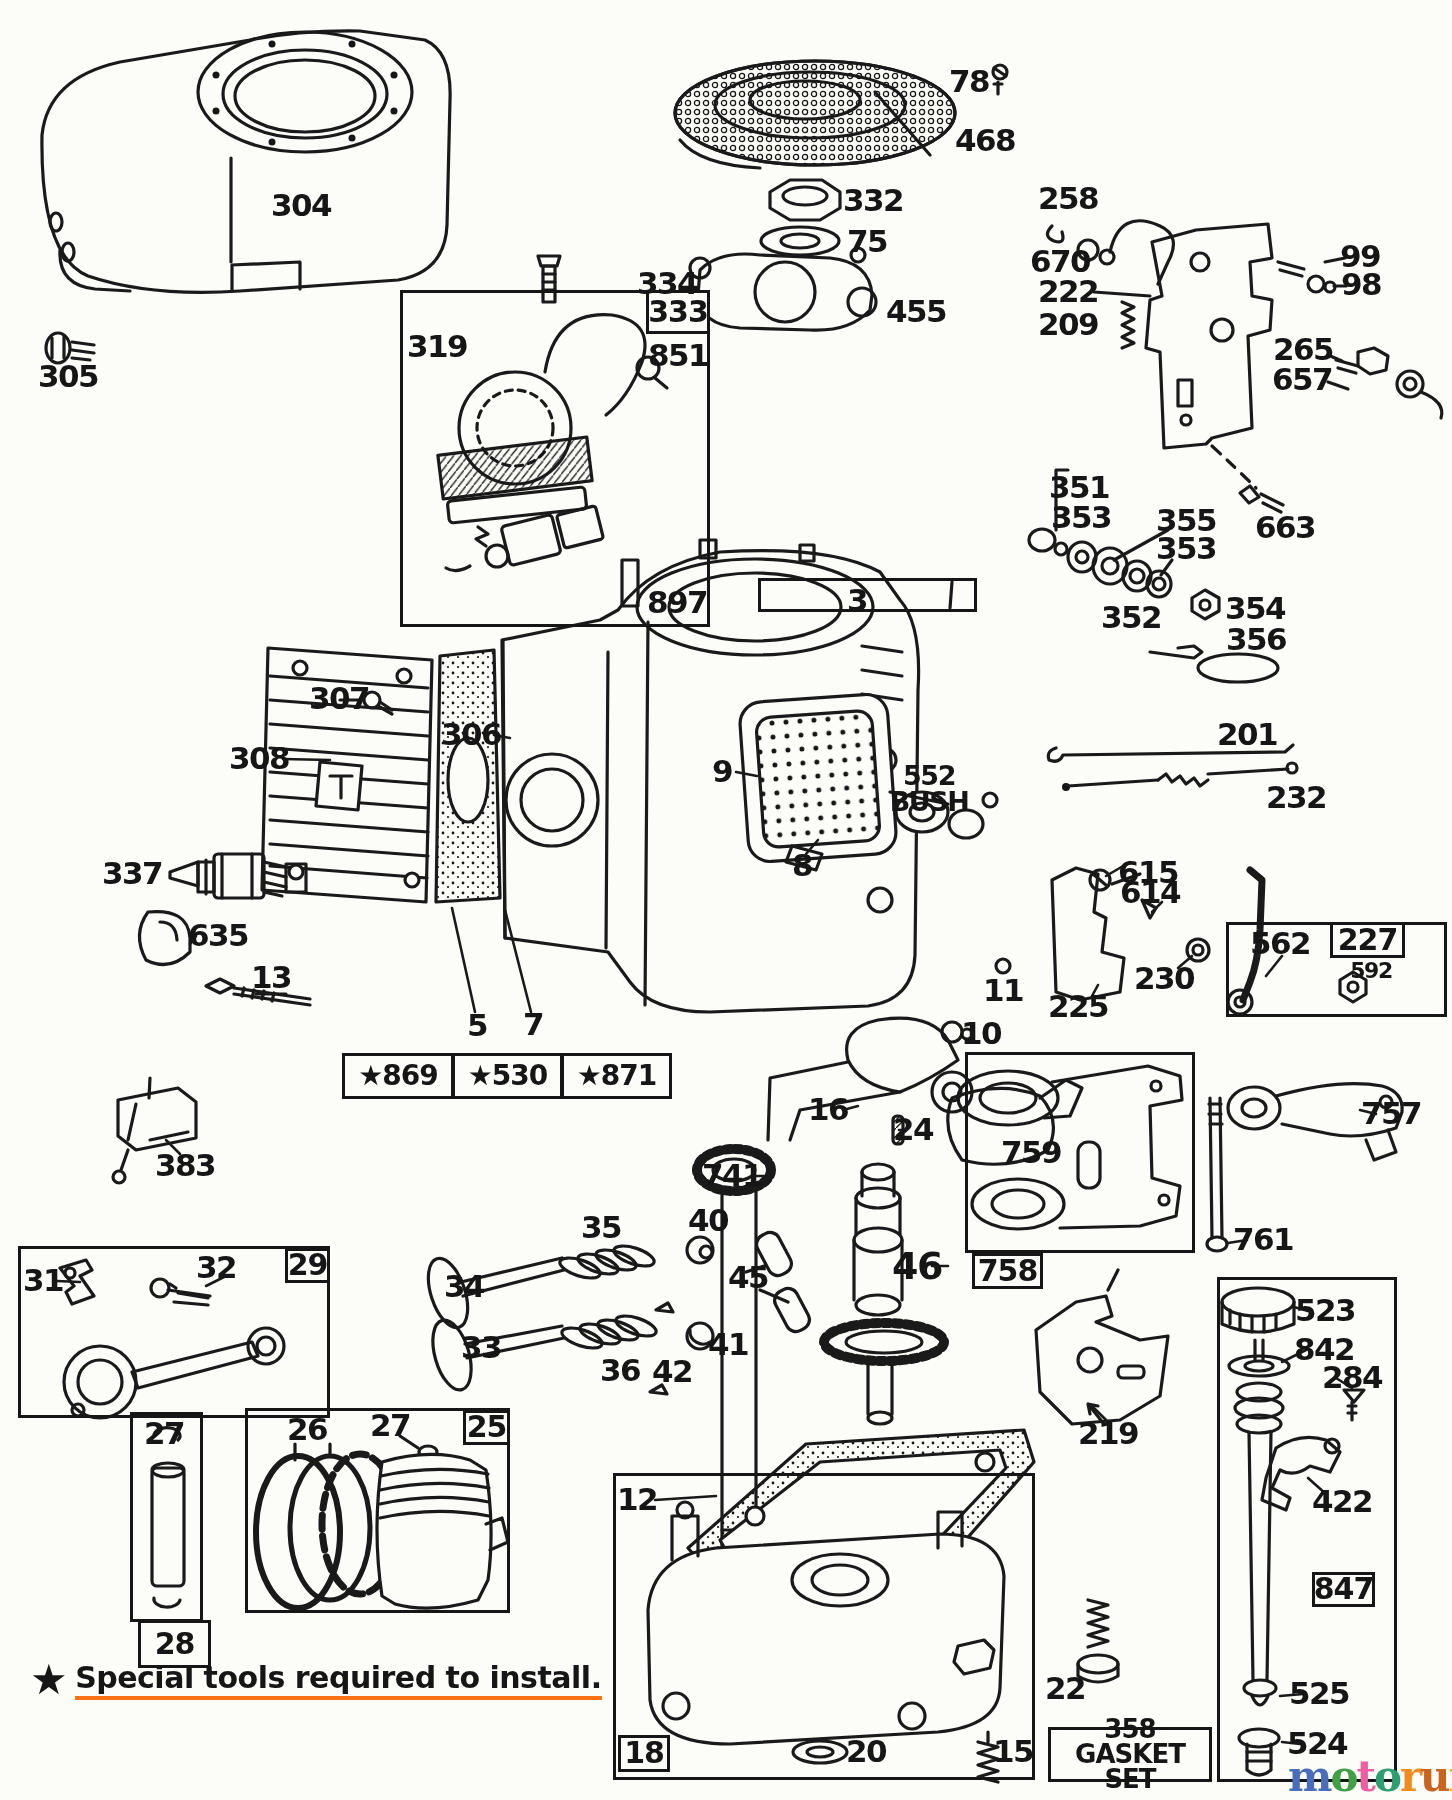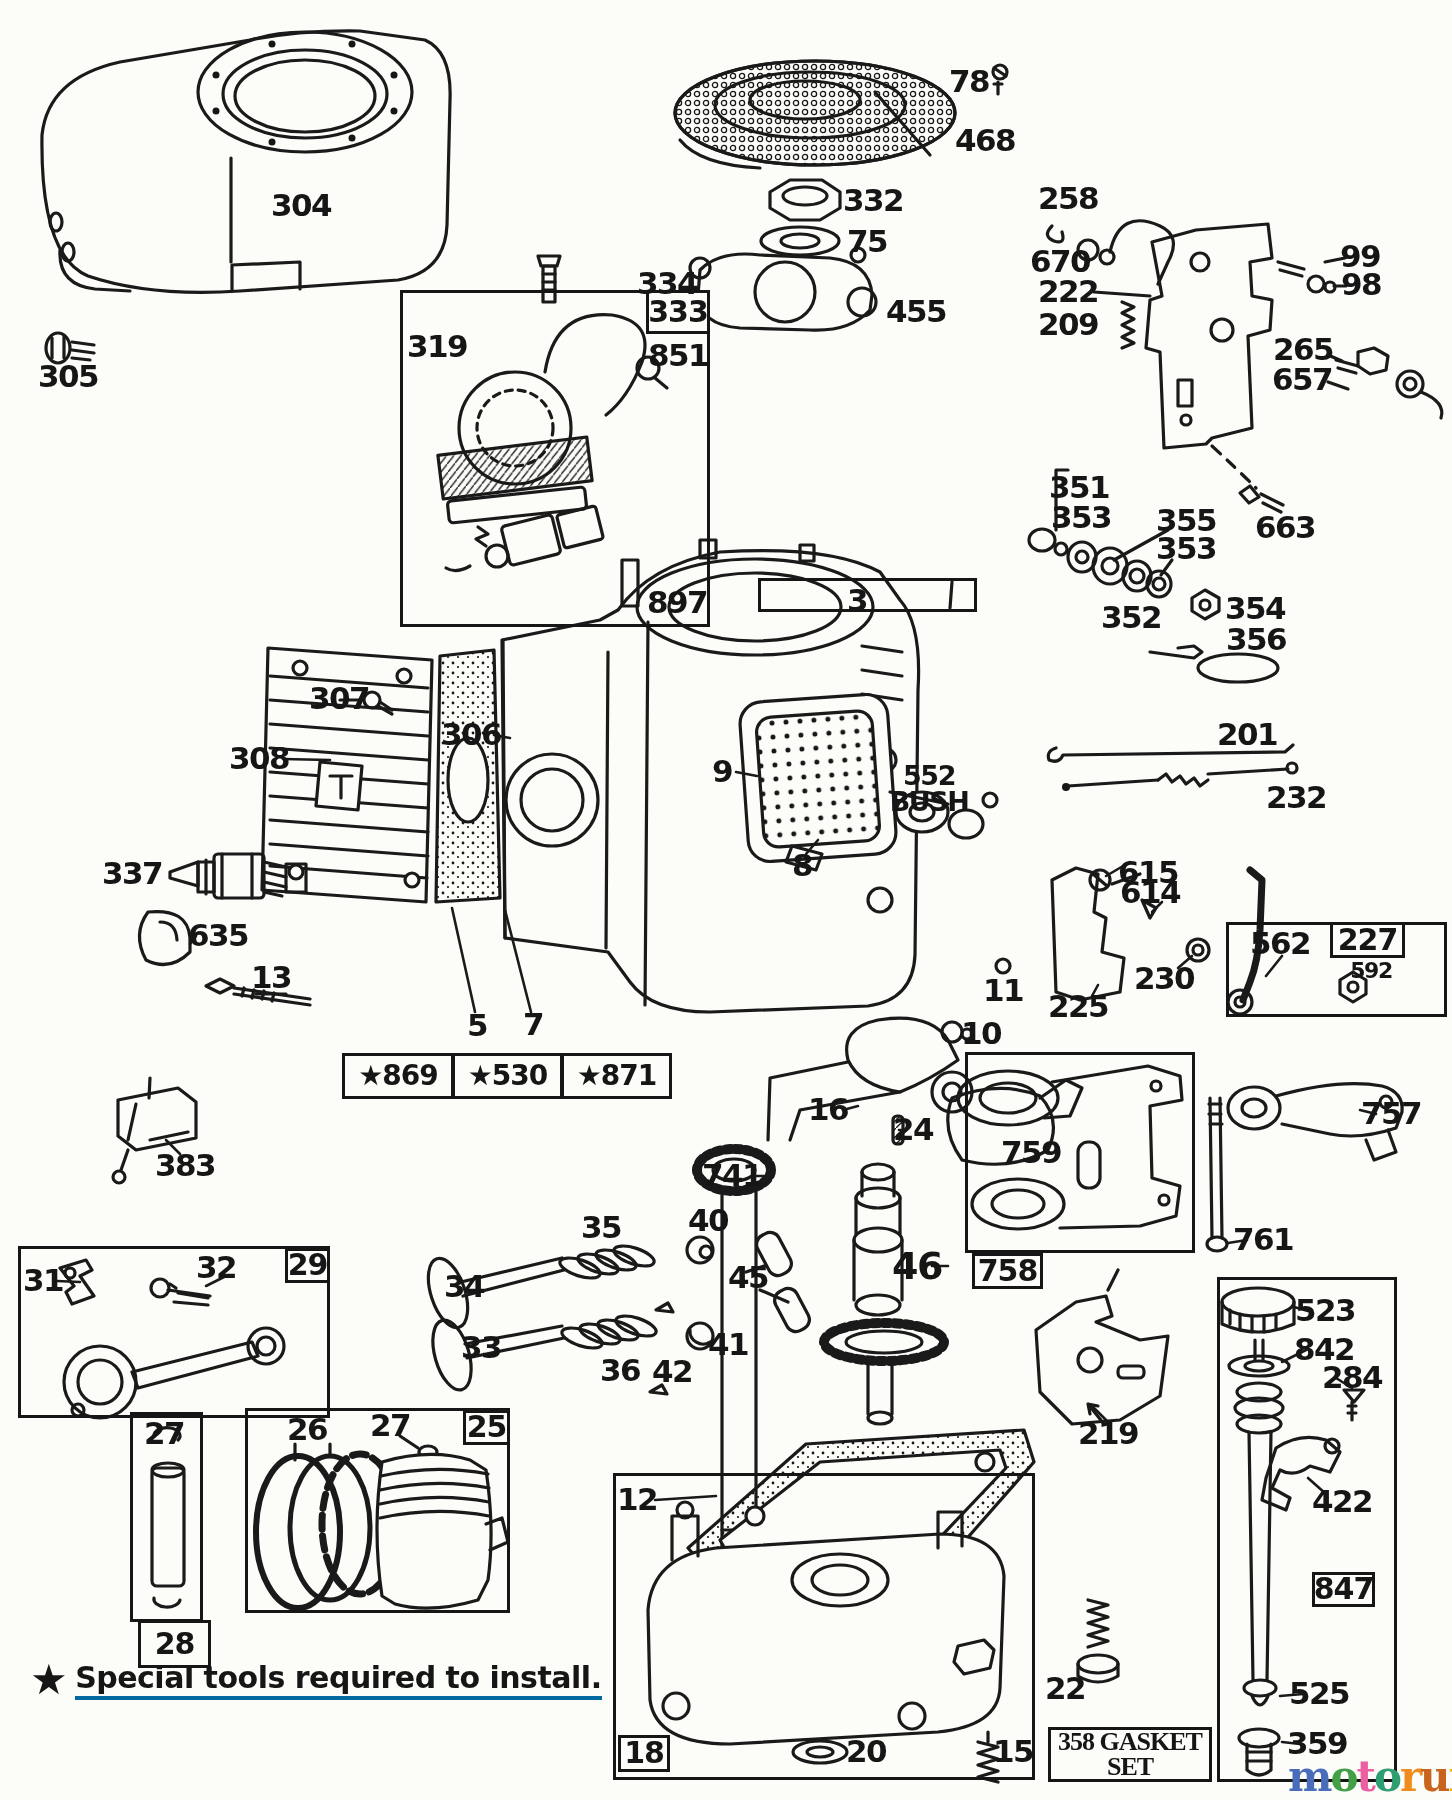--- a/index.html
+++ b/index.html
@@ -22,21 +22,21 @@
   .part-label{
     position:absolute;transform:translate(-50%,-50%);
     font-weight:bold;letter-spacing:-1.5px;line-height:.95;text-align:center;
     white-space:pre-line;z-index:4;
   }
   #footnote{
     position:absolute;left:30px;top:1655px;z-index:4;font-weight:bold;
     font-size:30px;letter-spacing:-.5px;
   }
   #footnote .star{font-size:42px;vertical-align:-6px;padding-right:8px;}
-  #footnote .uline{border-bottom:4px solid #0369a1;padding-bottom:1px;}
+  #footnote .uline{border-bottom:4px solid #f97316;padding-bottom:1px;}
   #footnote .line2{margin-top:14px;margin-left:68px;}
   #brand-logo{
     position:absolute;left:1288px;top:1752px;z-index:5;
     font-family:"DejaVu Serif","Liberation Serif",serif;font-weight:bold;
     font-size:42px;letter-spacing:-2px;display:flex;align-items:baseline;
   }
 </style>
 </head>
 <body>
 
@@ -543,21 +543,21 @@
     <div class="part-box" style="left: 1330px; top: 922px; width: 75px; height: 36px; font-size: 30px;">227</div>
     <div class="part-box" style="left: 342px; top: 1053px; width: 112px; height: 46px; font-size: 28px;">★869</div>
     <div class="part-box" style="left: 452px; top: 1053px; width: 111px; height: 46px; font-size: 28px;">★530</div>
     <div class="part-box" style="left: 561px; top: 1053px; width: 111px; height: 46px; font-size: 28px;">★871</div>
     <div class="part-box" style="left: 972px; top: 1253px; width: 71px; height: 36px; font-size: 30px;">758</div>
     <div class="part-box" style="left: 285px; top: 1248px; width: 45px; height: 35px; font-size: 30px;">29</div>
     <div class="part-box" style="left: 463px; top: 1410px; width: 47px; height: 35px; font-size: 30px;">25</div>
     <div class="part-box" style="left: 138px; top: 1620px; width: 73px; height: 48px; font-size: 30px;">28</div>
     <div class="part-box" style="left: 618px; top: 1735px; width: 52px; height: 37px; font-size: 30px;">18</div>
     <div class="part-box" style="left: 1312px; top: 1572px; width: 63px; height: 35px; font-size: 30px;">847</div>
-    <div class="part-box" style="left: 1048px; top: 1727px; width: 164px; height: 55px; font-size: 26px; font-family: Liberation Serif, serif;">358 GASKET
+    <div class="part-box" style="left: 1048px; top: 1727px; width: 164px; height: 55px; font-size: 26px;">358 GASKET
 SET</div>
     <div class="part-label" style="left: 301px; top: 206px; font-size: 31px;">304</div>
     <div class="part-label" style="left: 68px; top: 377px; font-size: 31px;">305</div>
     <div class="part-label" style="left: 667px; top: 284px; font-size: 31px;">334</div>
     <div class="part-label" style="left: 969px; top: 82px; font-size: 31px;">78</div>
     <div class="part-label" style="left: 985px; top: 141px; font-size: 31px;">468</div>
     <div class="part-label" style="left: 873px; top: 201px; font-size: 31px;">332</div>
     <div class="part-label" style="left: 867px; top: 242px; font-size: 31px;">75</div>
     <div class="part-label" style="left: 916px; top: 312px; font-size: 31px;">455</div>
     <div class="part-label" style="left: 678px; top: 356px; font-size: 31px;">851</div>
@@ -626,14 +626,14 @@
     <div class="part-label" style="left: 1352px; top: 1378px; font-size: 31px;">284</div>
     <div class="part-label" style="left: 1342px; top: 1502px; font-size: 31px;">422</div>
     <div class="part-label" style="left: 164px; top: 1434px; font-size: 31px;">27</div>
     <div class="part-label" style="left: 307px; top: 1430px; font-size: 31px;">26</div>
     <div class="part-label" style="left: 390px; top: 1426px; font-size: 31px;">27</div>
     <div class="part-label" style="left: 637px; top: 1500px; font-size: 31px;">12</div>
     <div class="part-label" style="left: 866px; top: 1752px; font-size: 31px;">20</div>
     <div class="part-label" style="left: 1013px; top: 1752px; font-size: 31px;">15</div>
     <div class="part-label" style="left: 1065px; top: 1689px; font-size: 31px;">22</div>
     <div class="part-label" style="left: 1319px; top: 1694px; font-size: 31px;">525</div>
-    <div class="part-label" style="left: 1317px; top: 1744px; font-size: 31px;">359</div>
+    <div class="part-label" style="left: 1317px; top: 1744px; font-size: 31px;">524</div>
   </div>
 
 </body></html>

